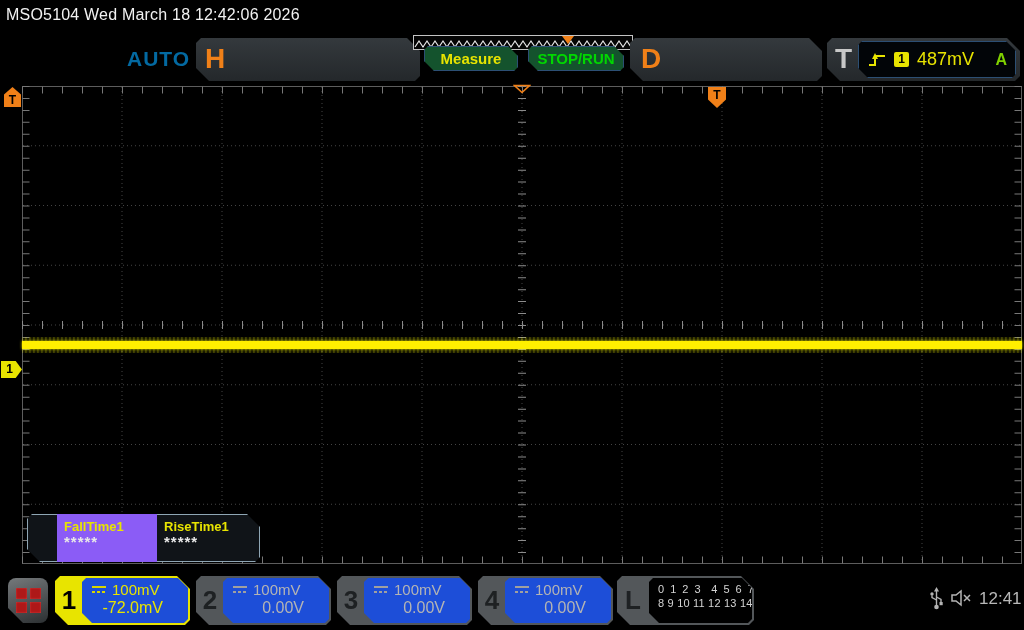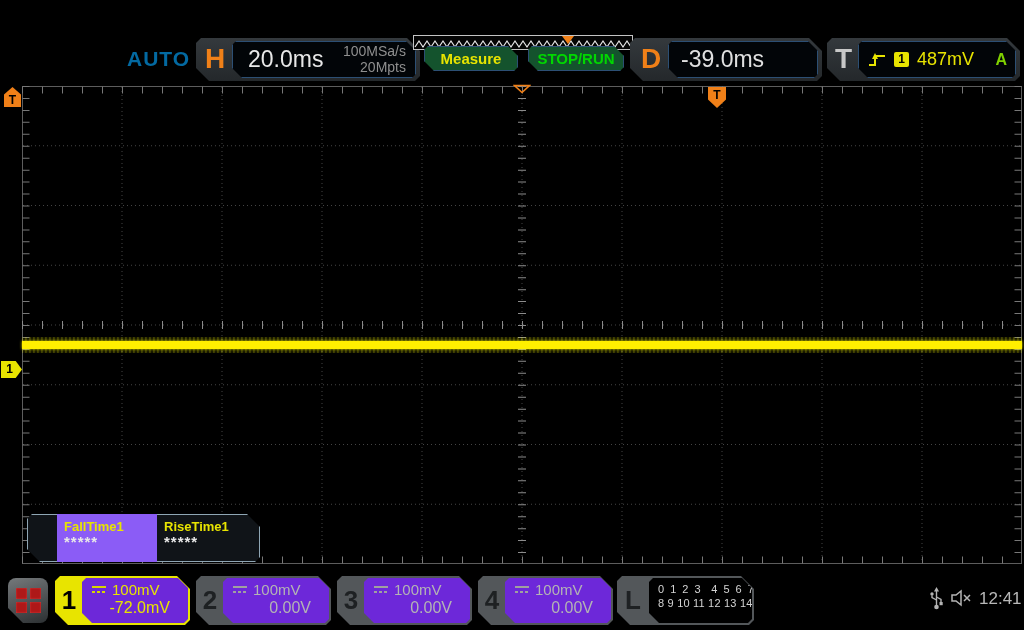--- a/index.html
+++ b/index.html
@@ -75,75 +75,66 @@
 
   
   .menu-btn { position:absolute; left:8px; top:578px; width:40px; height:45px;
     background:linear-gradient(160deg,#75797b,#2c3032); border-radius:8px;
     clip-path: polygon(0 0, 100% 0, 100% 100%, 15px 100%, 0 calc(100% - 15px));
     display:grid; grid-template-columns:11px 11px; grid-template-rows:11px 11px; gap:3px; place-content:center; }
   .menu-btn .sq { background:#ae1818; box-shadow: inset 0 0 2px #d44; }
 
   .chbox { position:absolute; top:576px; width:135px; height:49px; }
   .chbox .num { position:absolute; left:0; top:0; width:28px; height:100%; font-weight:bold; font-size:26px; line-height:49px; text-align:center; }
-  .chbox .chinner { position:absolute; left:27px; top:2px; right:2px; bottom:2px; background:#6d28d9; }
+  .chbox .chinner { position:absolute; left:27px; top:2px; right:2px; bottom:2px; background:#1d4ed8; }
   .ch-on { background:#e8e400; }
   .ch-on .num { color:#000; }
   .ch-off { background:#53575a; }
   .ch-off .num { color:#1e2123; }
   .chline1 { display:flex; align-items:center; gap:5px; padding:3px 0 0 9px; font-size:15px; }
-  .chline2 { text-align:right; padding-right:18px; font-size:16px; margin-top:1px; }
+  .chline2 { text-align:right; padding-right:25px; font-size:16px; margin-top:1px; }
   .ch-on .chline1, .ch-on .chline2 { color:#e8e400; }
   .ch-off .chline1, .ch-off .chline2 { color:#b4b4b4; }
 
   .lbox { position:absolute; left:617px; top:576px; width:137px; height:49px; background:#53575a; }
   .lbox .num { position:absolute; left:0; top:0; width:32px; font-weight:bold; font-size:26px; line-height:49px; text-align:center; color:#1e2123; }
   .lbox .chinner { position:absolute; left:32px; top:2px; right:2px; bottom:2px; background:#000; padding:4px 0 0 9px; }
   .lrow { color:#d4d4d4; font-size:11px; font-weight:normal; line-height:14px; white-space:pre; letter-spacing:1.5px; }
   .lrow.r2 { letter-spacing:0.2px; }
 
   .statusicon { position:absolute; }
   .usb { left:929px; top:587px; }
   .mute { left:950px; top:589px; }
   .clock { position:absolute; left:979px; top:589px; color:#b8b8b8; font-size:17px; }
 </style>
 </head>
 <body>
 
 <div class="screen">
 
+  <div class="titlebar">MSO5104  Wed March 18 12:42:06 2026</div>
 
   <div class="acqmode">AUTO</div>
 
   <div class="panel h-panel chamfer">
     <span class="plabel orange">H</span>
-    <div class="pinner chamfer-sm">
-      <span class="timebase">20.0ms</span>
-      <div class="srate">
-        <div>100MSa/s</div>
-        <div>20Mpts</div>
-      </div>
-    </div>
   </div>
 
   <div class="preview">
     <svg id="zigzag" width="218" height="13">
         <path d="M1,10 l4,-6 l4,6 l4,-6 l4,6 l4,-6 l4,6 l4,-6 l4,6 l4,-6 l4,6 l4,-6 l4,6 l4,-6 l4,6 l4,-6 l4,6 l4,-6 l4,6 l4,-6 l4,6 l4,-6 l4,6 l4,-6 l4,6 l4,-6 l4,6 l4,-6 l4,6 l4,-6 l4,6 l4,-6 l4,6 l4,-6 l4,6 l4,-6 l4,6 l4,-6 l4,6 l4,-6 l4,6 l4,-6 l4,6 l4,-6 l4,6 l4,-6 l4,6 l4,-6 l4,6 l4,-6 l4,6 l4,-6 l4,6 l4,-6 l4,6" fill="none" stroke="#e8e8e8" stroke-width="1.2"></path>
       </svg>
     <div class="ptri"></div>
   </div>
 
   <div class="hbtn measure-btn chamfer-sm">Measure</div>
   <div class="hbtn stoprun-btn chamfer-sm">STOP/RUN</div>
 
   <div class="panel d-panel chamfer">
     <span class="plabel orange">D</span>
-    <div class="pinner chamfer-sm">
-      <span class="dval">-39.0ms</span>
-    </div>
   </div>
 
   <div class="panel t-panel chamfer">
     <span class="plabel graylab">T</span>
     <div class="pinner chamfer-sm">
       <svg width="18" height="15">
         <path d="M1,13 H7 V4 H17" stroke="#e8e400" stroke-width="2" fill="none"></path>
         <polygon points="4,7 10,7 7,1" fill="#e8e400"></polygon>
       </svg>
       <span class="badge1">1</span>

